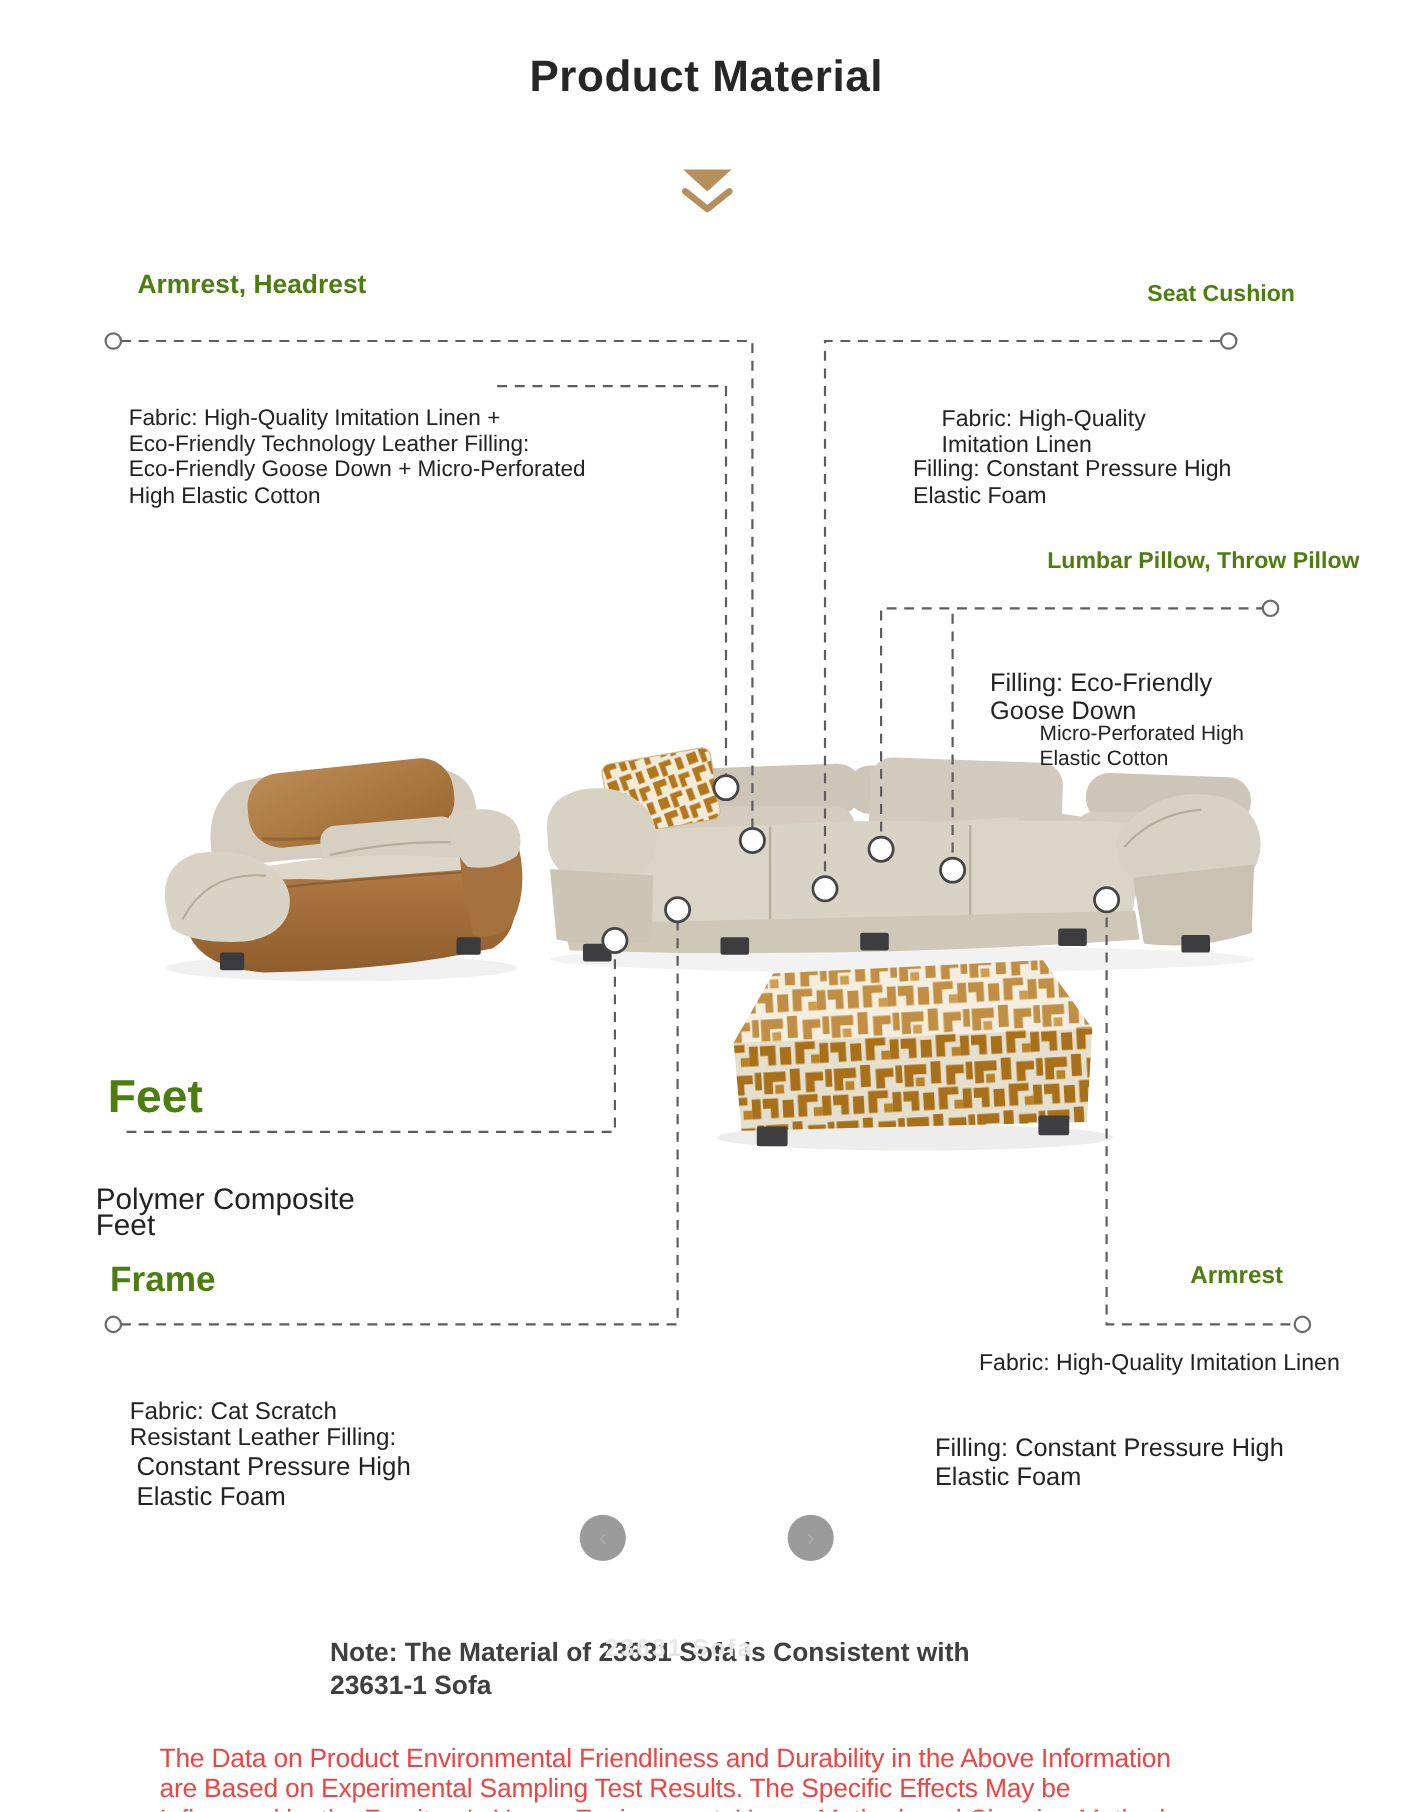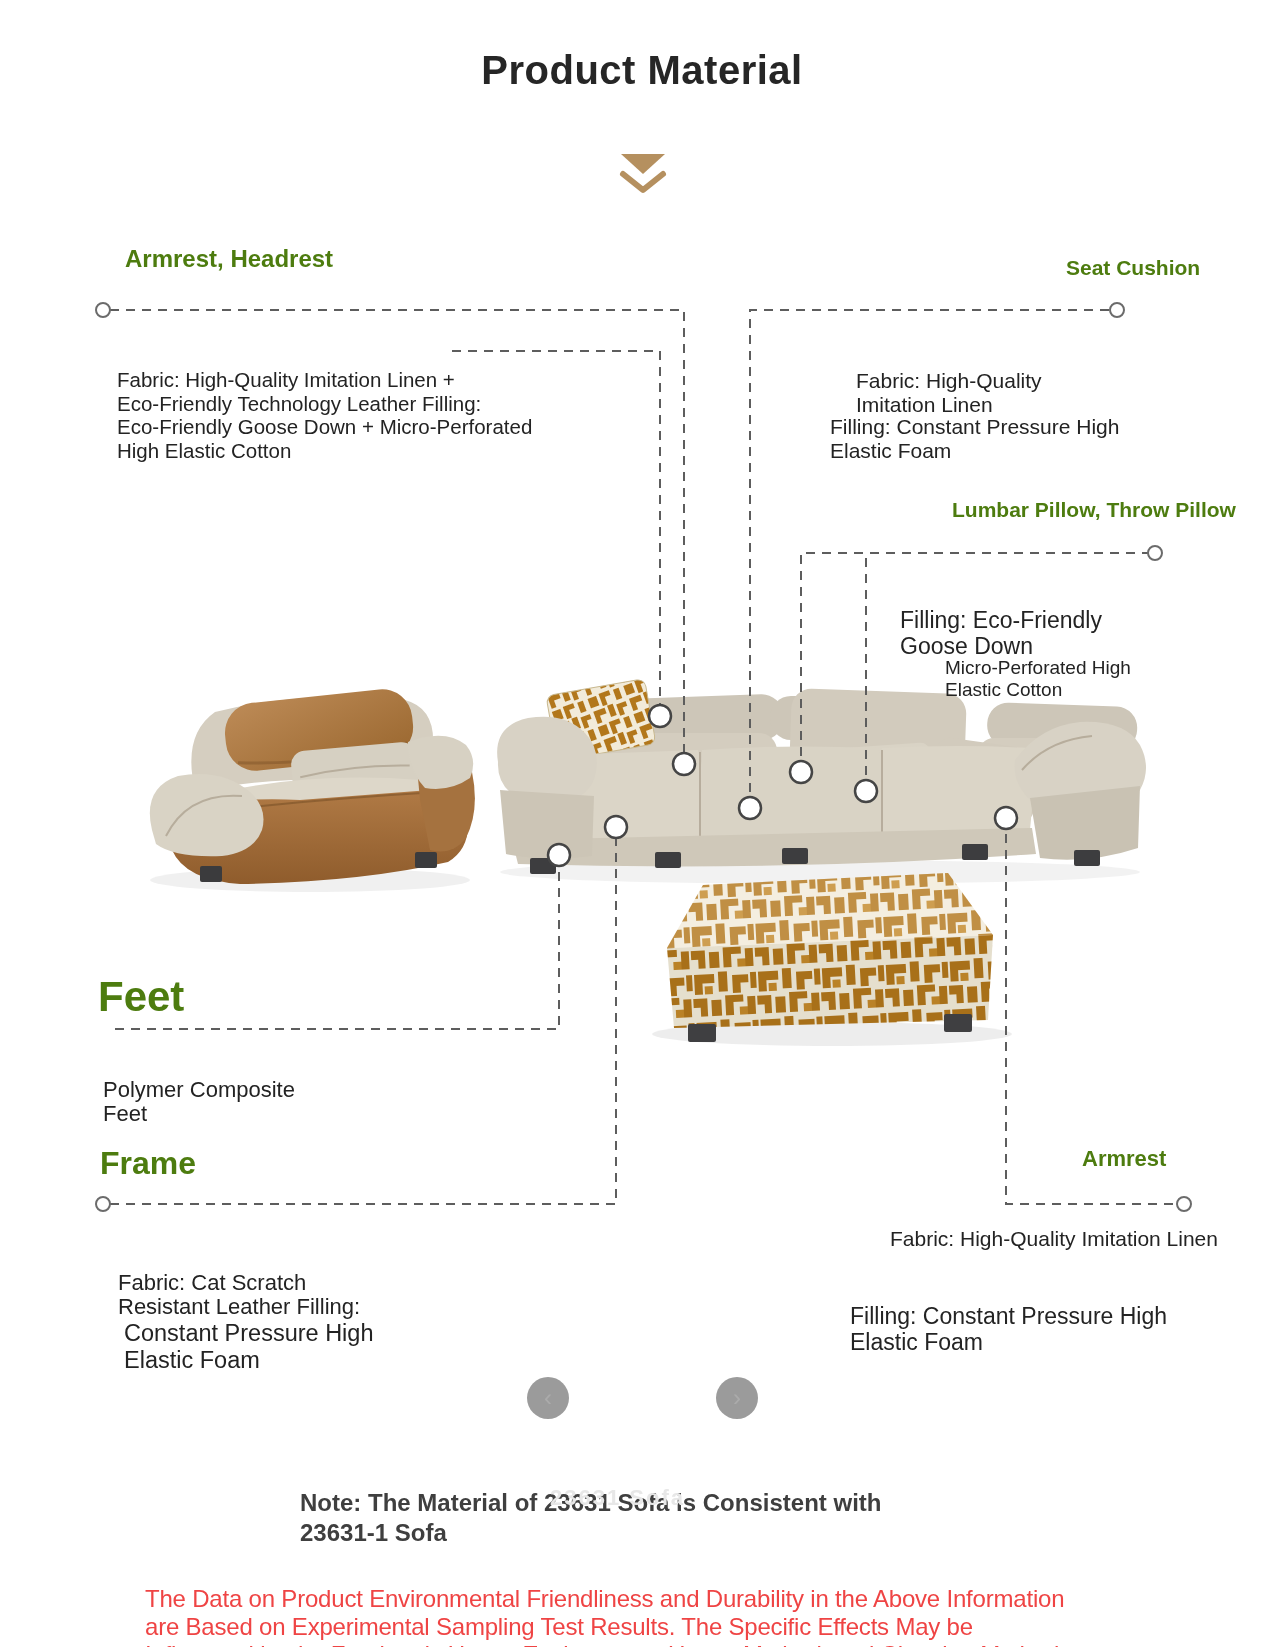--- a/index.html
+++ b/index.html
@@ -4,28 +4,28 @@
 <style>
   html,body{margin:0;padding:0;background:#fff;}
   .canvas{position:relative;width:1284px;height:1647px;background:#ffffff;
           font-family:"Liberation Sans",sans-serif;overflow:hidden;color:#232323;border-radius:20px;}
   .abs{position:absolute;}
   .pre{white-space:pre-line;margin-top:44px;}
   .h{font-weight:700;color:#4d7c0f;}
   .page-title{left:0;top:48px;width:1284px;text-align:center;font-size:40px;font-weight:700;color:#262626;letter-spacing:.5px;}
   .ah-head{left:125px;top:245px;font-size:24px;}
   .ah-body{left:117px;top:324px;font-size:20.5px;line-height:23.5px;}
-  .sc-head{left:1066px;top:256px;font-size:21px;text-align:center;}
+  .sc-head{left:1043px;top:256px;font-size:21px;text-align:center;}
   .sc-fabric{left:856px;top:325px;font-size:21px;line-height:23.5px;}
   .sc-fill{left:830px;top:371px;font-size:21px;line-height:23.5px;}
   .lp-head{left:952px;top:498px;font-size:21px;}
   .lp-fill{left:900px;top:563px;font-size:23px;line-height:26px;}
   .lp-cotton{left:945px;top:613px;font-size:19px;line-height:21.5px;}
   .feet-head{left:98px;top:974px;font-size:42px;line-height:1.1;}
-  .feet-body{left:103px;top:1034px;font-size:22px;line-height:24px;}
+  .feet-body{left:87px;top:1034px;font-size:27px;line-height:24px;}
   .frame-head{left:100px;top:1146px;font-size:32px;line-height:1.1;}
   .frame-fabric{left:118px;top:1227px;font-size:22px;line-height:24px;}
   .frame-fill{left:124px;top:1276px;font-size:23.5px;line-height:27px;}
   .ar-head{left:1082px;top:1146px;font-size:22px;}
   .ar-fabric{left:890px;top:1227px;font-size:21px;}
   .ar-fill{left:850px;top:1259px;font-size:23px;line-height:26px;}
   .note{left:300px;top:1444px;font-size:24px;line-height:30px;font-weight:700;color:#3f3f3f;}
   .footer{left:145px;top:1541px;width:1010px;font-size:24px;line-height:28px;color:#ef4444;letter-spacing:-.2px;}
   .nav-circle{width:42px;height:42px;border-radius:50%;background:#9b9b9b;border:none;
               display:flex;align-items:center;justify-content:center;color:#ababab;

